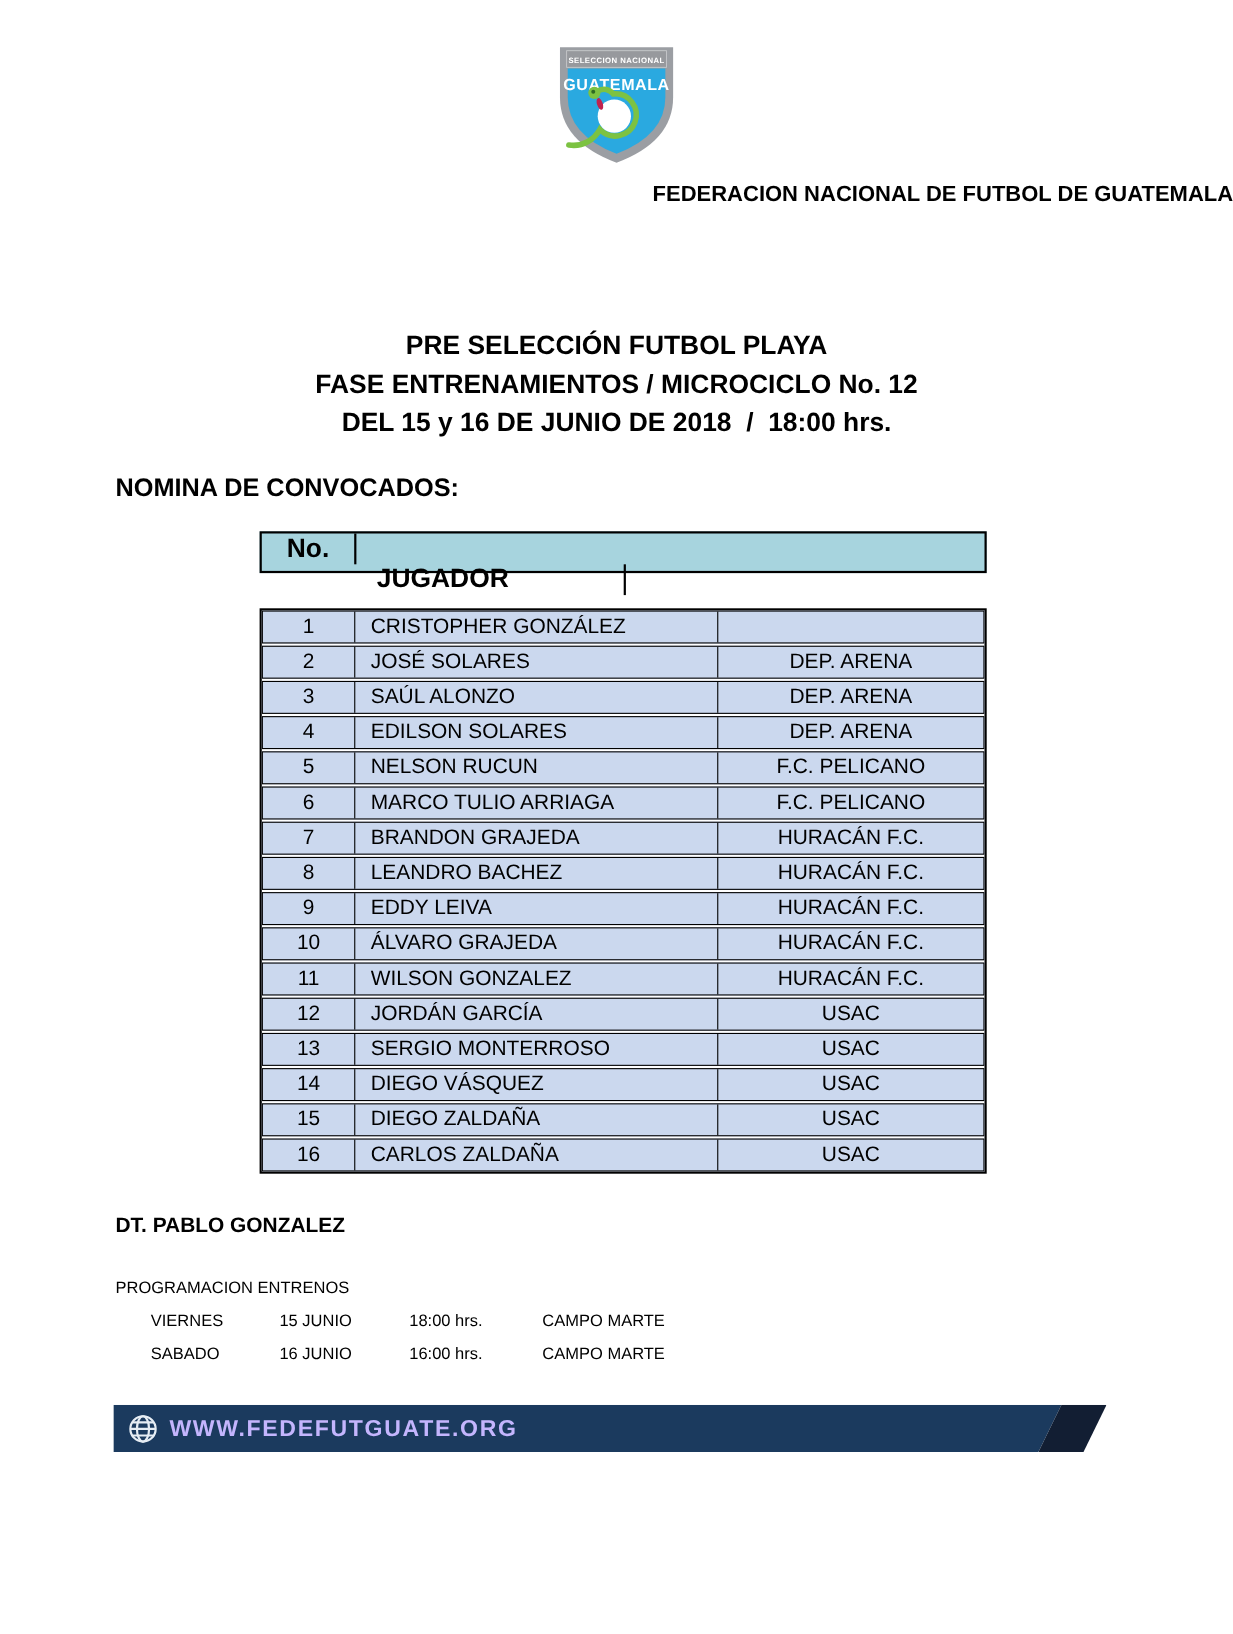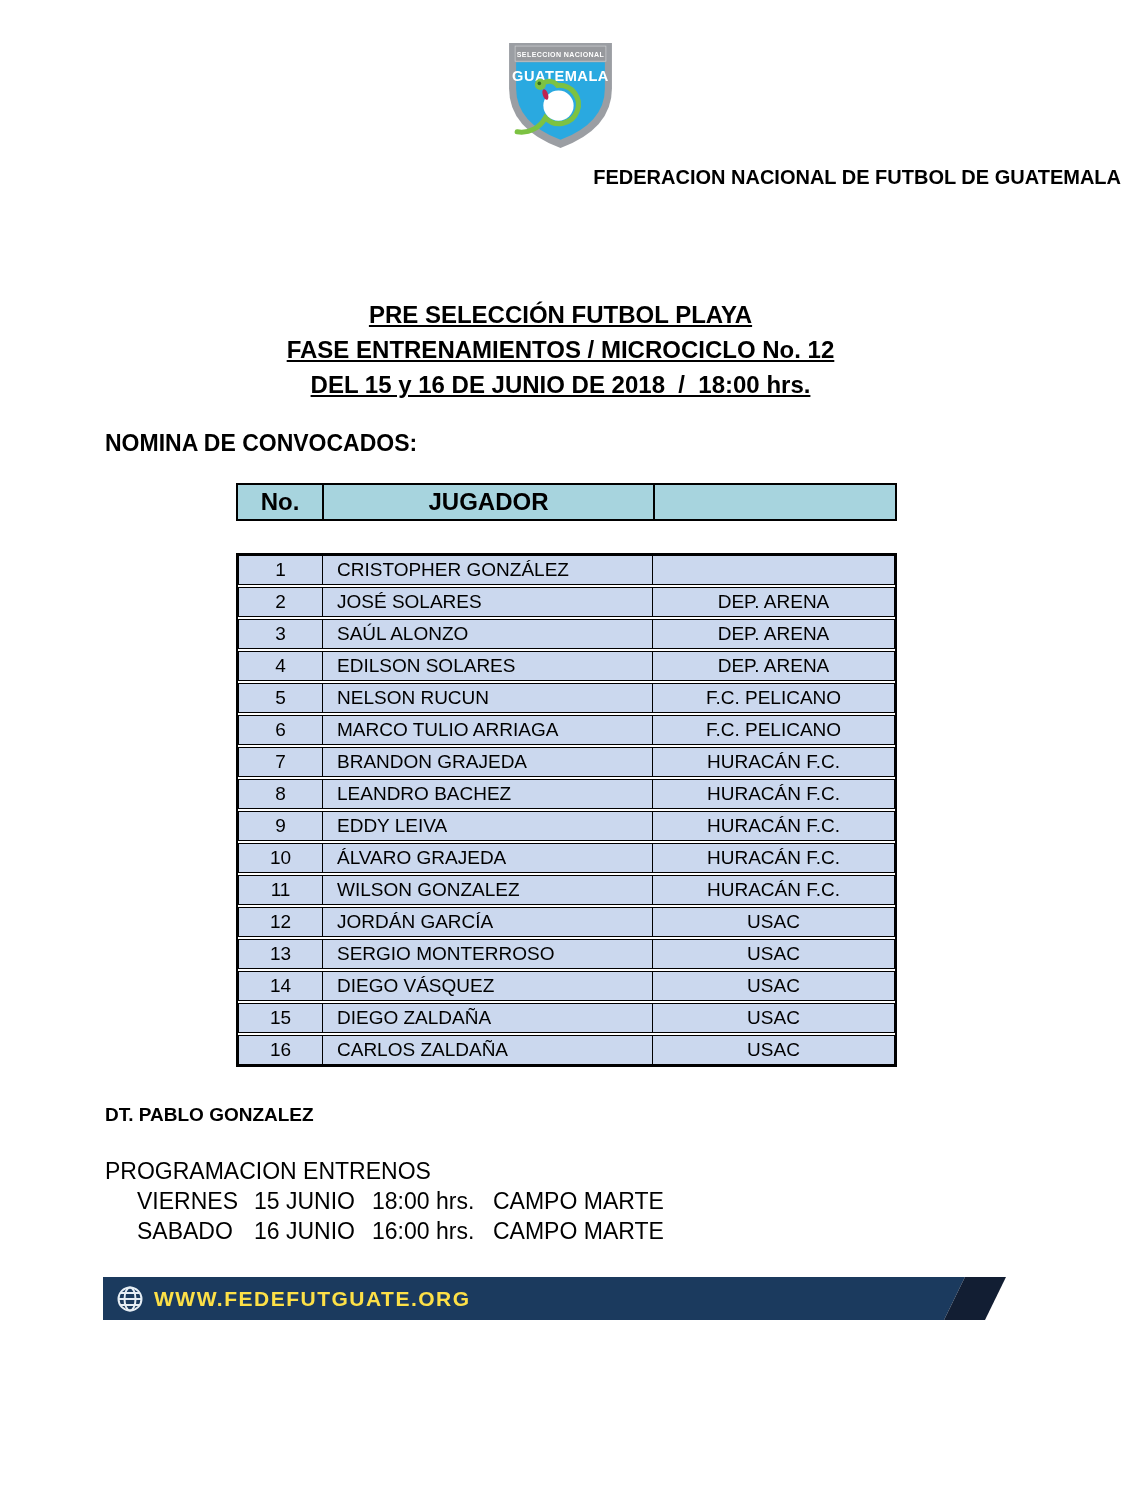--- a/index.html
+++ b/index.html
@@ -35,38 +35,38 @@
   .subtitle-block {
     position: absolute;
     left: 0; top: 297px; width: 100%;
     text-align: center;
   }
   .sub-line {
     font-size: 24px;
     font-weight: 700;
     line-height: 35px;
     white-space: pre-wrap;
-    text-decoration: underline;
   }
 
   .section-label {
     position: absolute;
     left: 105px; top: 430px;
     font-size: 23px;
     font-weight: 700;
   }
 
   
   .roster-header {
     position: absolute;
     left: 236px; top: 483px;
     width: 661px; height: 38px;
     display: flex;
     border: 2px solid #000;
     background: #A7D4DE;
+    flex-direction: column;
   }
   .roster-header .hcell {
     display: flex;
     align-items: center;
     justify-content: center;
     font-size: 24px;
     font-weight: 700;
     height: 100%;
   }
   .hcell.c-no     { width: 86px;  border-right: 2px solid #000; }
@@ -103,21 +103,21 @@
   
   .coach-line {
     position: absolute;
     left: 105px; top: 1104px;
     font-size: 19px;
     font-weight: 700;
   }
   .schedule {
     position: absolute;
     left: 105px; top: 1156px;
-    font-size: 23px;
+    font-size: 15px;
   }
   .schedule .sch-title { line-height: 30px; }
   .sch-row { display: flex; line-height: 30px; margin-left: 32px; }
   .sch-row .day   { width: 117px; }
   .sch-row .date  { width: 118px; }
   .sch-row .time  { width: 121px; }
   .sch-row .venue { }
 
   
   .footer-bar {
@@ -131,21 +131,21 @@
     padding-left: 13px;
   }
   .footer-accent {
     position: absolute;
     left: 944px; top: 1277px;
     width: 62px; height: 43px;
     background: #121E33;
     clip-path: polygon(21px 0, 62px 0, 41px 100%, 0 100%);
   }
   .footer-text {
-    color: #fde047;
+    color: #c4b5fd;
     font-size: 21px;
     font-weight: 700;
     letter-spacing: 1.5px;
     margin-left: 10px;
   }
 </style>
 </head>
 <body>
 
 <div class="page">

